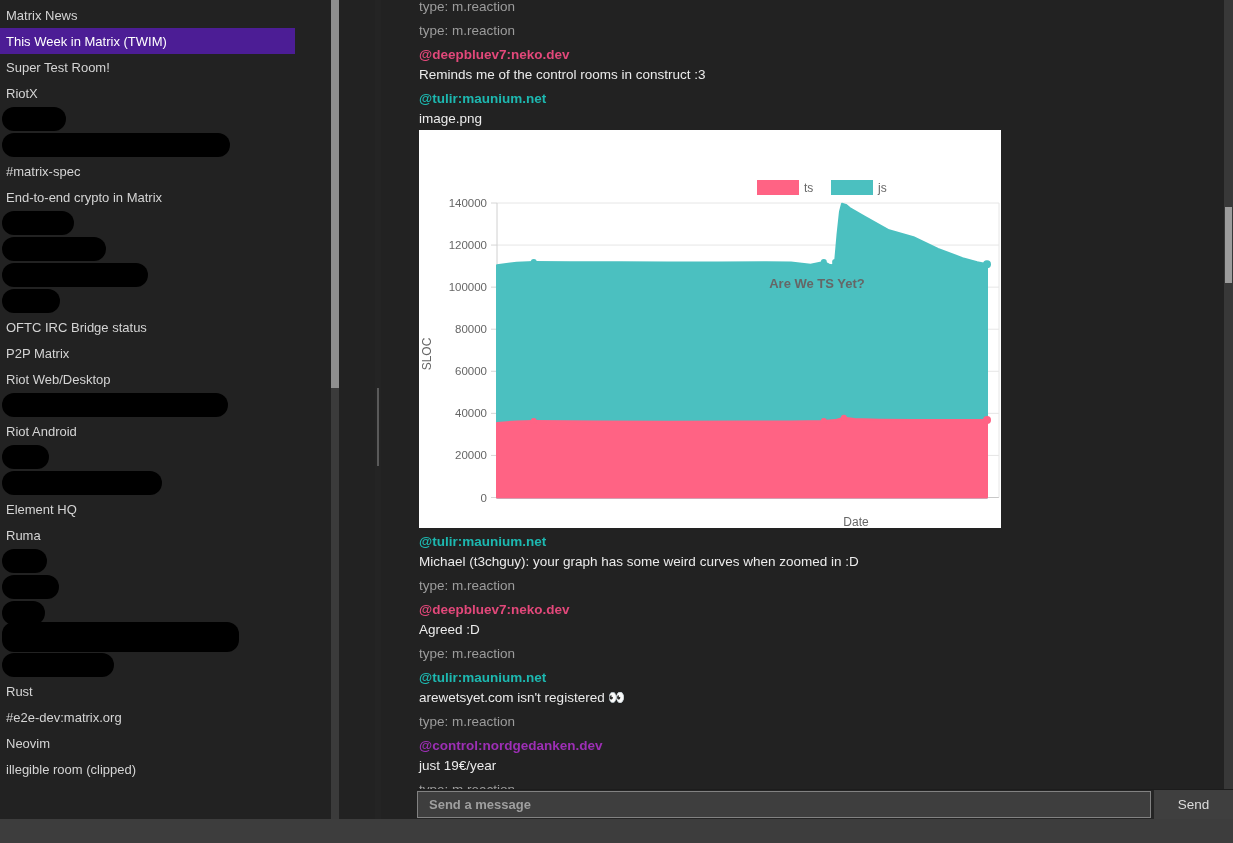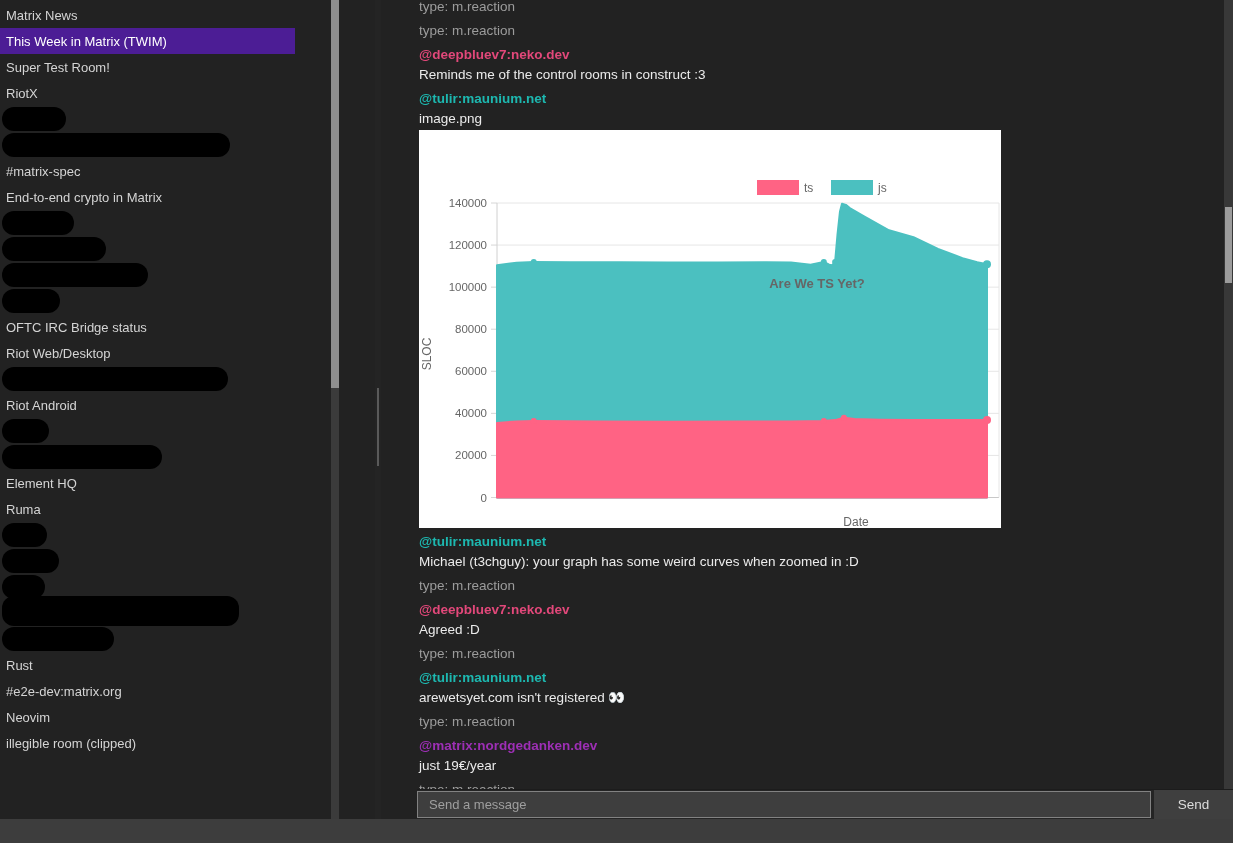--- a/index.html
+++ b/index.html
@@ -27,21 +27,21 @@
   .msg{margin-bottom:4px;}
   .meta-line{font-size:13.5px;line-height:20px;color:#9c9c9c;}
   .sender{font-size:13.5px;line-height:20px;font-weight:bold;}
   .body-line{font-size:13.5px;line-height:20px;color:#ebebeb;white-space:pre-wrap;}
   .attachment{margin-top:1px;width:582px;height:398px;background:#fff;overflow:hidden;}
   .chat-scroll{position:absolute;right:0;top:0;width:9px;height:789px;background:#383838;}
   .chat-thumb{position:absolute;top:207px;left:1px;width:7px;height:76px;background:#9c9c9c;}
 
   
   .composer{height:30px;background:#242424;border-top:1px solid #1c1c1c;box-sizing:border-box;display:flex;align-items:stretch;}
-  .msg-input{flex:1;margin:1px 0 1px 0;background:#3e3e3e;border:1px solid #828282;color:#84cc16;font-family:"Liberation Sans",sans-serif;font-size:13px;padding:0 11px;outline:none;}
+  .msg-input{flex:1;margin:1px 0 1px 0;background:#3e3e3e;border:1px solid #828282;color:#84cc16;font-family:"Liberation Sans",sans-serif;font-size:13px;padding:0 11px;outline:none;font-weight:bold;}
   .msg-input::placeholder{color:#9f9f9f;opacity:1;}
   .send-btn{width:79px;margin-left:3px;background:#3f3f3f;border:none;color:#dcdcdc;font-family:"Liberation Sans",sans-serif;font-size:13.5px;cursor:pointer;}
 
   svg text{font-family:"Liberation Sans",sans-serif;}
 </style>
 </head>
 <body>
 
 <div class="stage">
   <div class="app">
@@ -78,20 +78,23 @@
           <div class="blob" style="width: 104px;"></div>
         </div>
         <div class="room-row">
           <div class="blob" style="width: 146px;"></div>
         </div>
         <div class="room-row">
           <div class="blob" style="width: 58px;"></div>
         </div>
         <div class="room-row">
           <span class="room-label">OFTC IRC Bridge status</span>
+        </div>
+        <div class="room-row">
+          <span class="room-label">P2P Matrix</span>
         </div>
         <div class="room-row">
           <span class="room-label">Riot Web/Desktop</span>
         </div>
         <div class="room-row">
           <div class="blob" style="width: 226px;"></div>
         </div>
         <div class="room-row">
           <span class="room-label">Riot Android</span>
         </div>
@@ -222,21 +225,21 @@
               <div class="meta-line">type: m.reaction</div>
             </div>
             <div class="msg">
               <div class="sender" style="color: rgb(29, 184, 176);">@tulir:maunium.net</div>
               <div class="body-line">arewetsyet.com isn't registered 👀</div>
             </div>
             <div class="msg">
               <div class="meta-line">type: m.reaction</div>
             </div>
             <div class="msg">
-              <div class="sender" style="color: rgb(157, 47, 181);">@matrix:nordgedanken.dev</div>
+              <div class="sender" style="color: rgb(157, 47, 181);">@control:nordgedanken.dev</div>
               <div class="body-line">just 19€/year</div>
             </div>
             <div class="msg">
               <div class="meta-line">type: m.reaction</div>
             </div>
           </div>
         <div class="chat-scroll">
           <div class="chat-thumb"></div>
         </div>
       </div>

